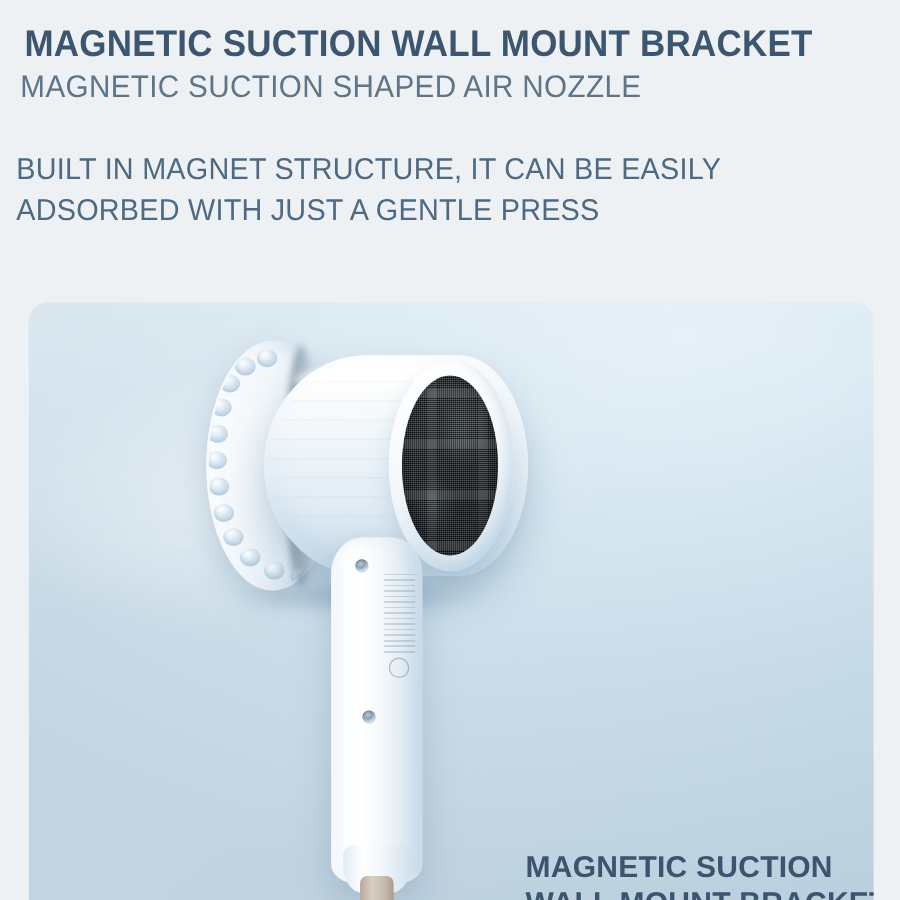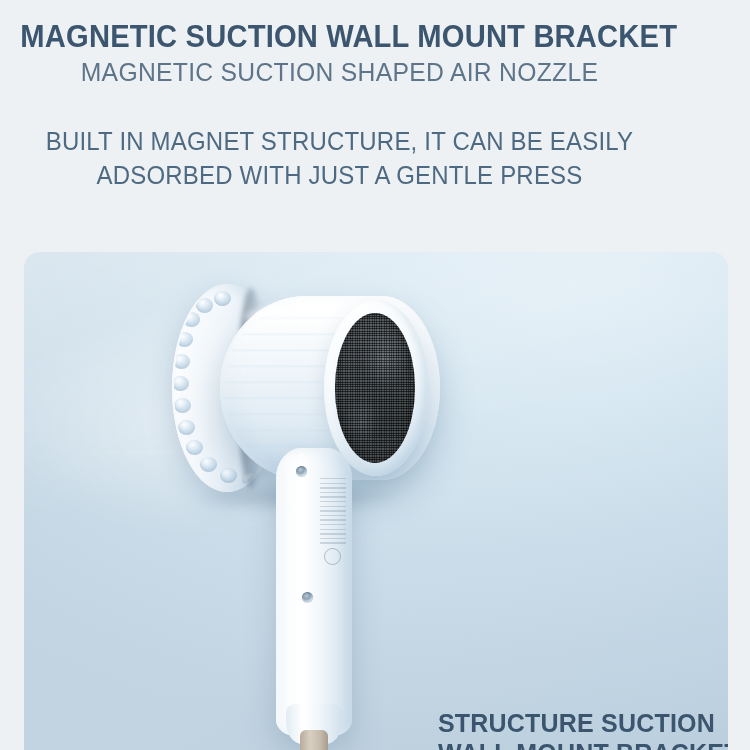--- a/index.html
+++ b/index.html
@@ -5,21 +5,21 @@
   * { margin:0; padding:0; box-sizing:border-box; }
   html,body { width:750px; height:750px; }
   body {
     background:#eef1f4;
     font-family:"Liberation Sans", sans-serif;
     overflow:hidden;
     position:relative;
   }
 
   
-  .header { width:679px; padding-top:20px; text-align:center; }
+  .header { width:679px; padding-top:20px; text-align:left; }
 
   .title-main {
     font-size:31px;
     font-weight:bold;
     letter-spacing:0.2px;
     color:#3c566f;
     line-height:34px;
     transform:scaleX(0.94);
     white-space:nowrap;
   }
@@ -300,17 +300,17 @@
     <div class="label-print"></div>
     <div class="label-mark"></div>
     <div class="screw" style="left:272px; top:214px;"></div>
     <div class="screw" style="left:278px; top:340px;"></div>
     <div class="screw" style="left:282px; top:452px;"></div>
     <div class="handle-taper"></div>
     <div class="cord"></div>
   </div>
 
   <div class="overlay-a">
-    <div>STRUCTURE SUCTION</div>
+    <div>MAGNETIC SUCTION</div>
     <div>WALL MOUNT BRACKET</div>
   </div>
 
 </div>
 
 </body></html>

